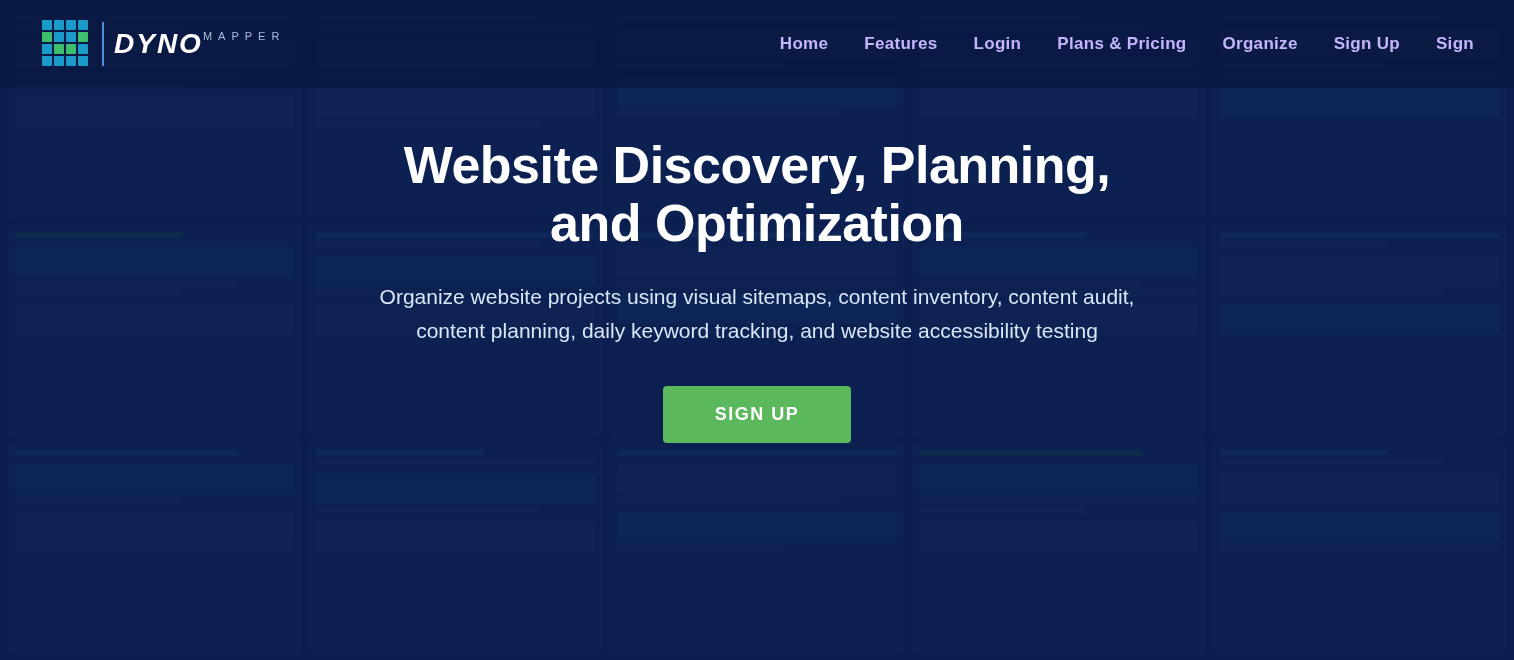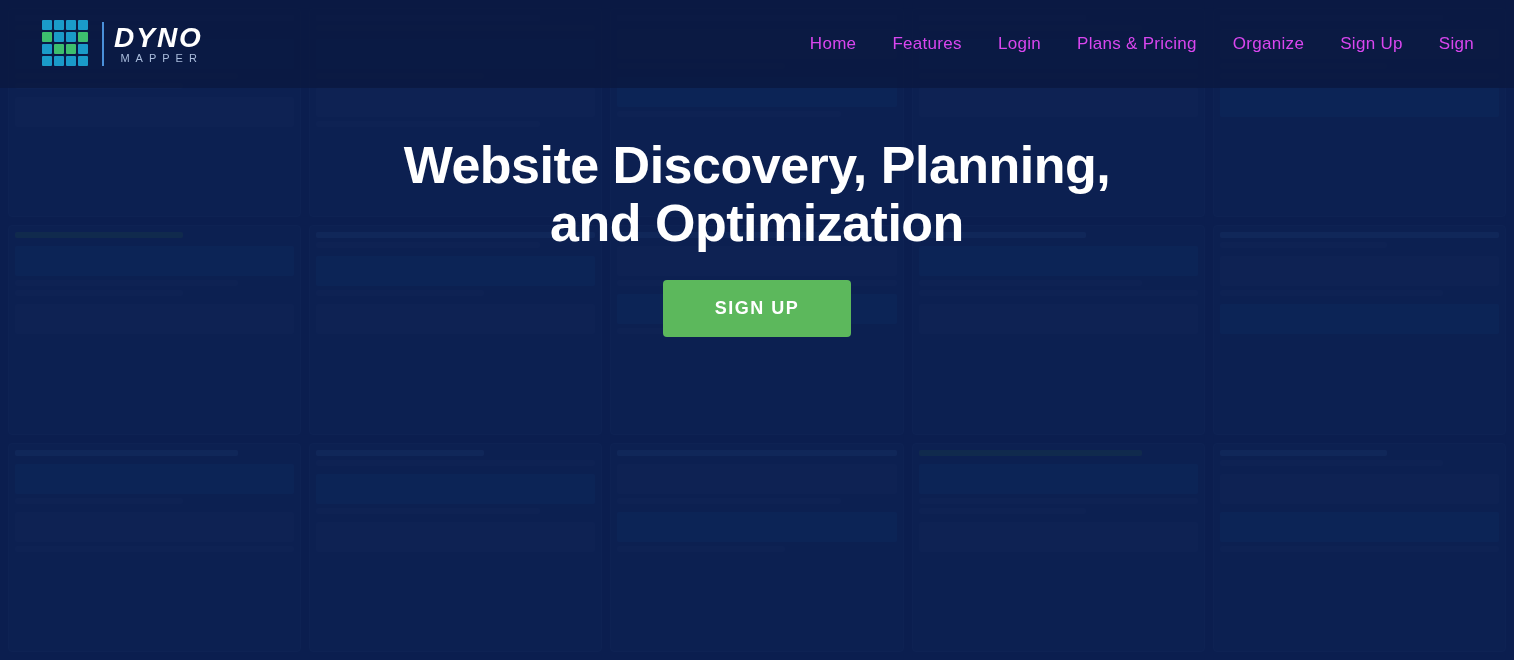--- a/index.html
+++ b/index.html
@@ -97,21 +97,21 @@
       gap: 8px;
     }
 
     .logo-icon {
       width: 52px;
       height: 52px;
     }
 
     .logo-text {
       display: flex;
-      flex-direction: column;
+      flex-direction: row;
       line-height: 1;
     }
 
     .logo-dyno {
       font-size: 28px;
       font-weight: 900;
       color: #ffffff;
       letter-spacing: 2px;
       text-transform: uppercase;
       font-style: italic;
@@ -127,24 +127,24 @@
     }
 
     .nav-links {
       display: flex;
       align-items: center;
       gap: 36px;
       list-style: none;
     }
 
     .nav-links a {
-      color: #d946ef;
+      color: #c4b5fd;
       text-decoration: none;
       font-size: 17px;
-      font-weight: 400;
+      font-weight: 700;
       letter-spacing: 0.3px;
       white-space: nowrap;
     }
 
     
     .hero-content {
       position: relative;
       z-index: 5;
       display: flex;
       flex-direction: column;
@@ -360,16 +360,17 @@
       <li><a href="#">Sign Up</a></li>
       <li><a href="#">Sign</a></li>
     </ul>
   </nav>
 
   <div class="hero-content">
     <h1 class="hero-title">
       <span>Website Discovery, Planning,</span><br>
       <span>and Optimization</span>
     </h1>
+    <p class="hero-subtitle">Organize website projects using visual sitemaps, content inventory, content audit, content planning, daily keyword tracking, and website accessibility testing</p>
     <a href="#" class="cta-button">SIGN UP</a>
   </div>
 
 </div>
 
 </body></html>

